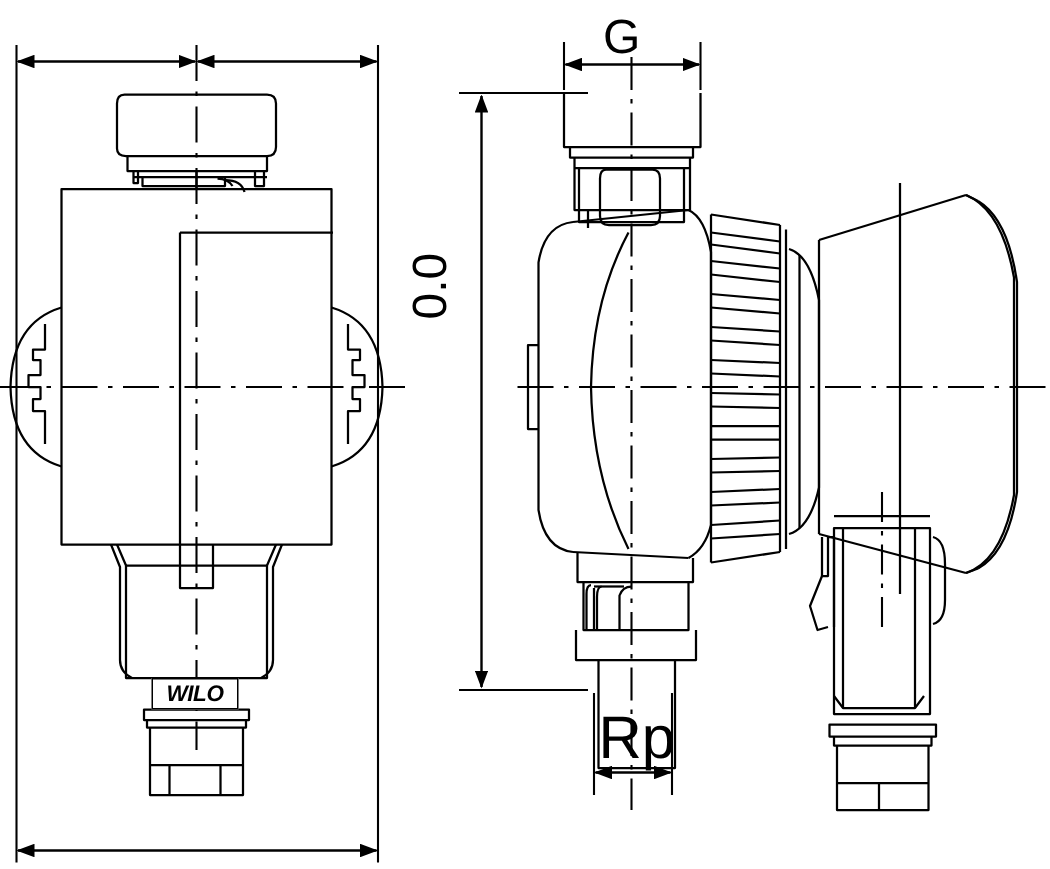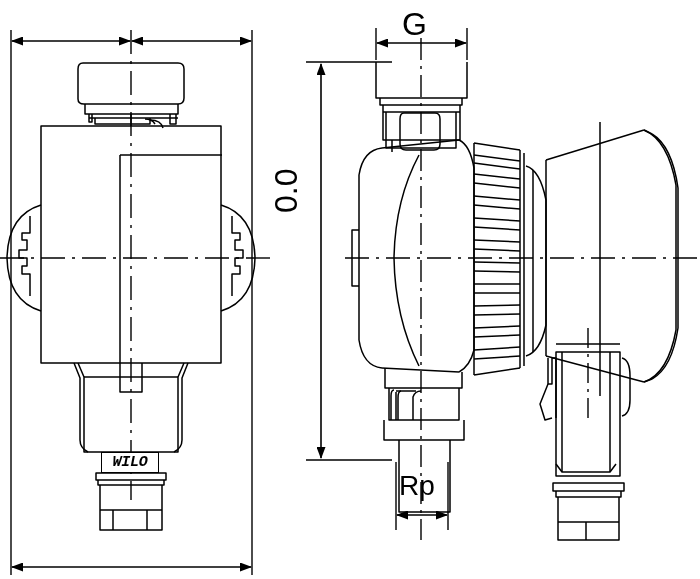--- a/index.html
+++ b/index.html
@@ -29,21 +29,21 @@
     white-space: nowrap;
   }
   #label-G {
     left: 402px;
     top: 8px;
     font-size: 32px;
   }
   #label-Rp {
     left: 399px;
     top: 472px;
-    font-size: 28px;
+    font-size: 40px;
   }
   #label-00 {
     left: 270px;
     top: 213px;
     font-size: 32px;
     transform: rotate(-90deg);
     transform-origin: left top;
   }
   #wilo-logo {
     position: absolute;
@@ -52,21 +52,21 @@
     width: 58px;
     height: 21px;
     border: 1.6px solid #000;
     background: #fff;
     display: flex;
     align-items: center;
     justify-content: center;
     box-sizing: border-box;
   }
   #wilo-logo span {
-    font-family: Liberation Mono, monospace;
+    font-family: Liberation Sans, sans-serif;
     font-weight: bold;
     font-style: italic;
     font-size: 15px;
     letter-spacing: -0.3px;
     color: #000;
     line-height: 1;
   }
 </style>
 </head>
 <body>

